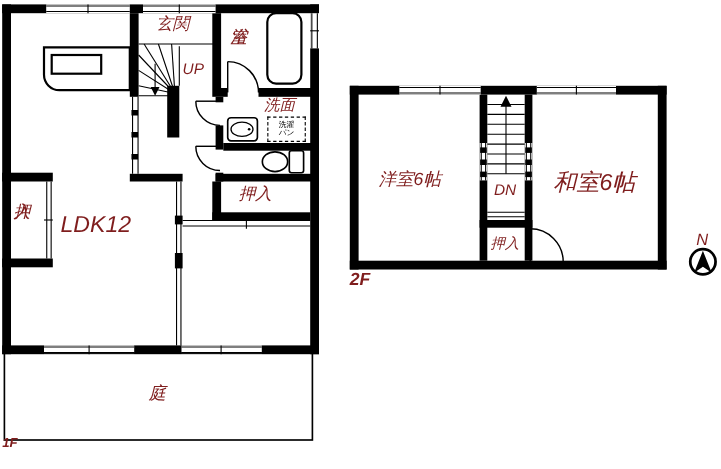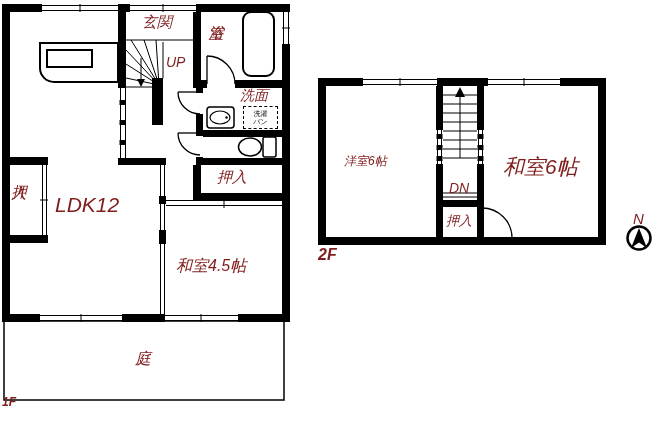--- a/index.html
+++ b/index.html
@@ -199,25 +199,24 @@
 <div class="lbl lbl-v" style="left:209px;top:13px;font-size:15px;">浴室</div>
 <div class="lbl" style="left:166px;top:55px;font-size:14px;">UP</div>
 <div class="lbl" style="left:222px;top:88px;font-size:14px;margin-left:18px;">洗面</div>
 <div id="laundry-pan-box">
   <span>洗濯</span>
   <span>パン</span>
 </div>
 <div class="lbl lbl-v" style="left:12px;top:172px;font-size:15px;">押入</div>
 <div class="lbl" style="left:217px;top:169px;font-size:15px;">押入</div>
 <div class="lbl" style="left:55px;top:193px;font-size:21px;">LDK12</div>
-<div class="lbl" style="left:176px;top:257px;font-size:16px;">和室4.5帖</div>
 <div class="lbl" style="left:135px;top:350px;font-size:16px;">庭</div>
 <div class="lbl bold" style="left:2px;top:396px;font-size:12px;">1F</div>
 
-<div class="lbl" style="left:344px;top:155px;font-size:12px;">洋室6帖</div>
+<div class="lbl" style="left:344px;top:155px;font-size:16px;">洋室6帖</div>
 <div class="lbl" style="left:503px;top:155px;font-size:21px;">和室6帖</div>
-<div class="lbl" style="left:449px;top:165px;font-size:14px;margin-top:16px;">DN</div>
+<div class="lbl" style="left:449px;top:165px;font-size:14px;">DN</div>
 <div class="lbl" style="left:446px;top:214px;font-size:13px;">押入</div>
 <div class="lbl bold" style="left:318px;top:246px;font-size:16px;">2F</div>
 
 <div class="lbl" style="left:633px;top:211px;font-size:15px;">N</div>
 
 </div>
 
 </body></html>

